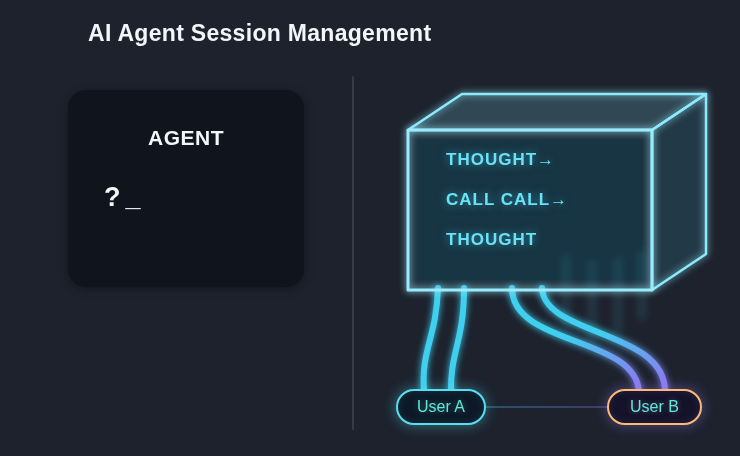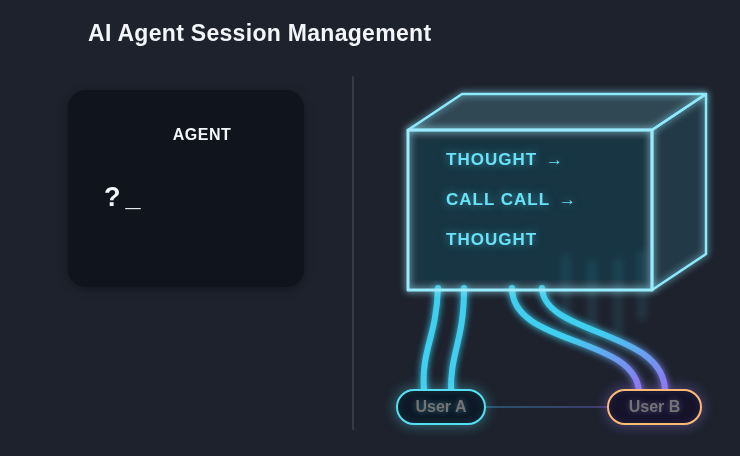--- a/index.html
+++ b/index.html
@@ -29,24 +29,24 @@
     top: 90px;
     width: 236px;
     height: 197px;
     background: #0f141d;
     border-radius: 18px;
     box-shadow: 0 2px 10px rgba(0,0,0,0.35);
   }
   .agent-label {
     position: absolute;
     top: 36px;
-    left: 16px;
+    left: 0;
     width: 100%;
     text-align: center;
-    font-size: 16px;
+    font-size: 21px;
     font-weight: 700;
     letter-spacing: 0.5px;
     color: #f2f5f9;
   }
   .agent-prompt {
     position: absolute;
     top: 92px;
     left: 36px;
     font-size: 27px;
     font-weight: 700;
@@ -70,43 +70,42 @@
 
   
   .box-text {
     position: absolute;
     left: 446px;
     top: 148px;
   }
   .box-text-row {
     display: flex;
     align-items: center;
-    gap: 9px;
     height: 24px;
     margin-bottom: 16px;
     font-size: 17px;
     font-weight: 700;
     letter-spacing: 1px;
     color: #69e2f8;
     text-shadow: 0 0 10px rgba(86,223,242,0.55);
   }
   .box-text-row .arrow { font-weight: 700; }
 
   
   .pill {
     position: absolute;
     top: 389px;
     height: 36px;
     border-radius: 18px;
     display: flex;
     align-items: center;
     justify-content: center;
     font-size: 16px;
-    font-weight: 700;
-    color: #737373;
+    font-weight: 400;
+    color: #5eead4;
   }
   .pill-a {
     left: 396px;
     width: 90px;
     background: #0d1826;
     border: 2px solid #56dff2;
     box-shadow: 0 0 14px rgba(86,223,242,0.45), inset 0 0 10px rgba(86,223,242,0.12);
     text-shadow: 0 0 6px rgba(120,230,250,0.4);
   }
   .pill-b {

